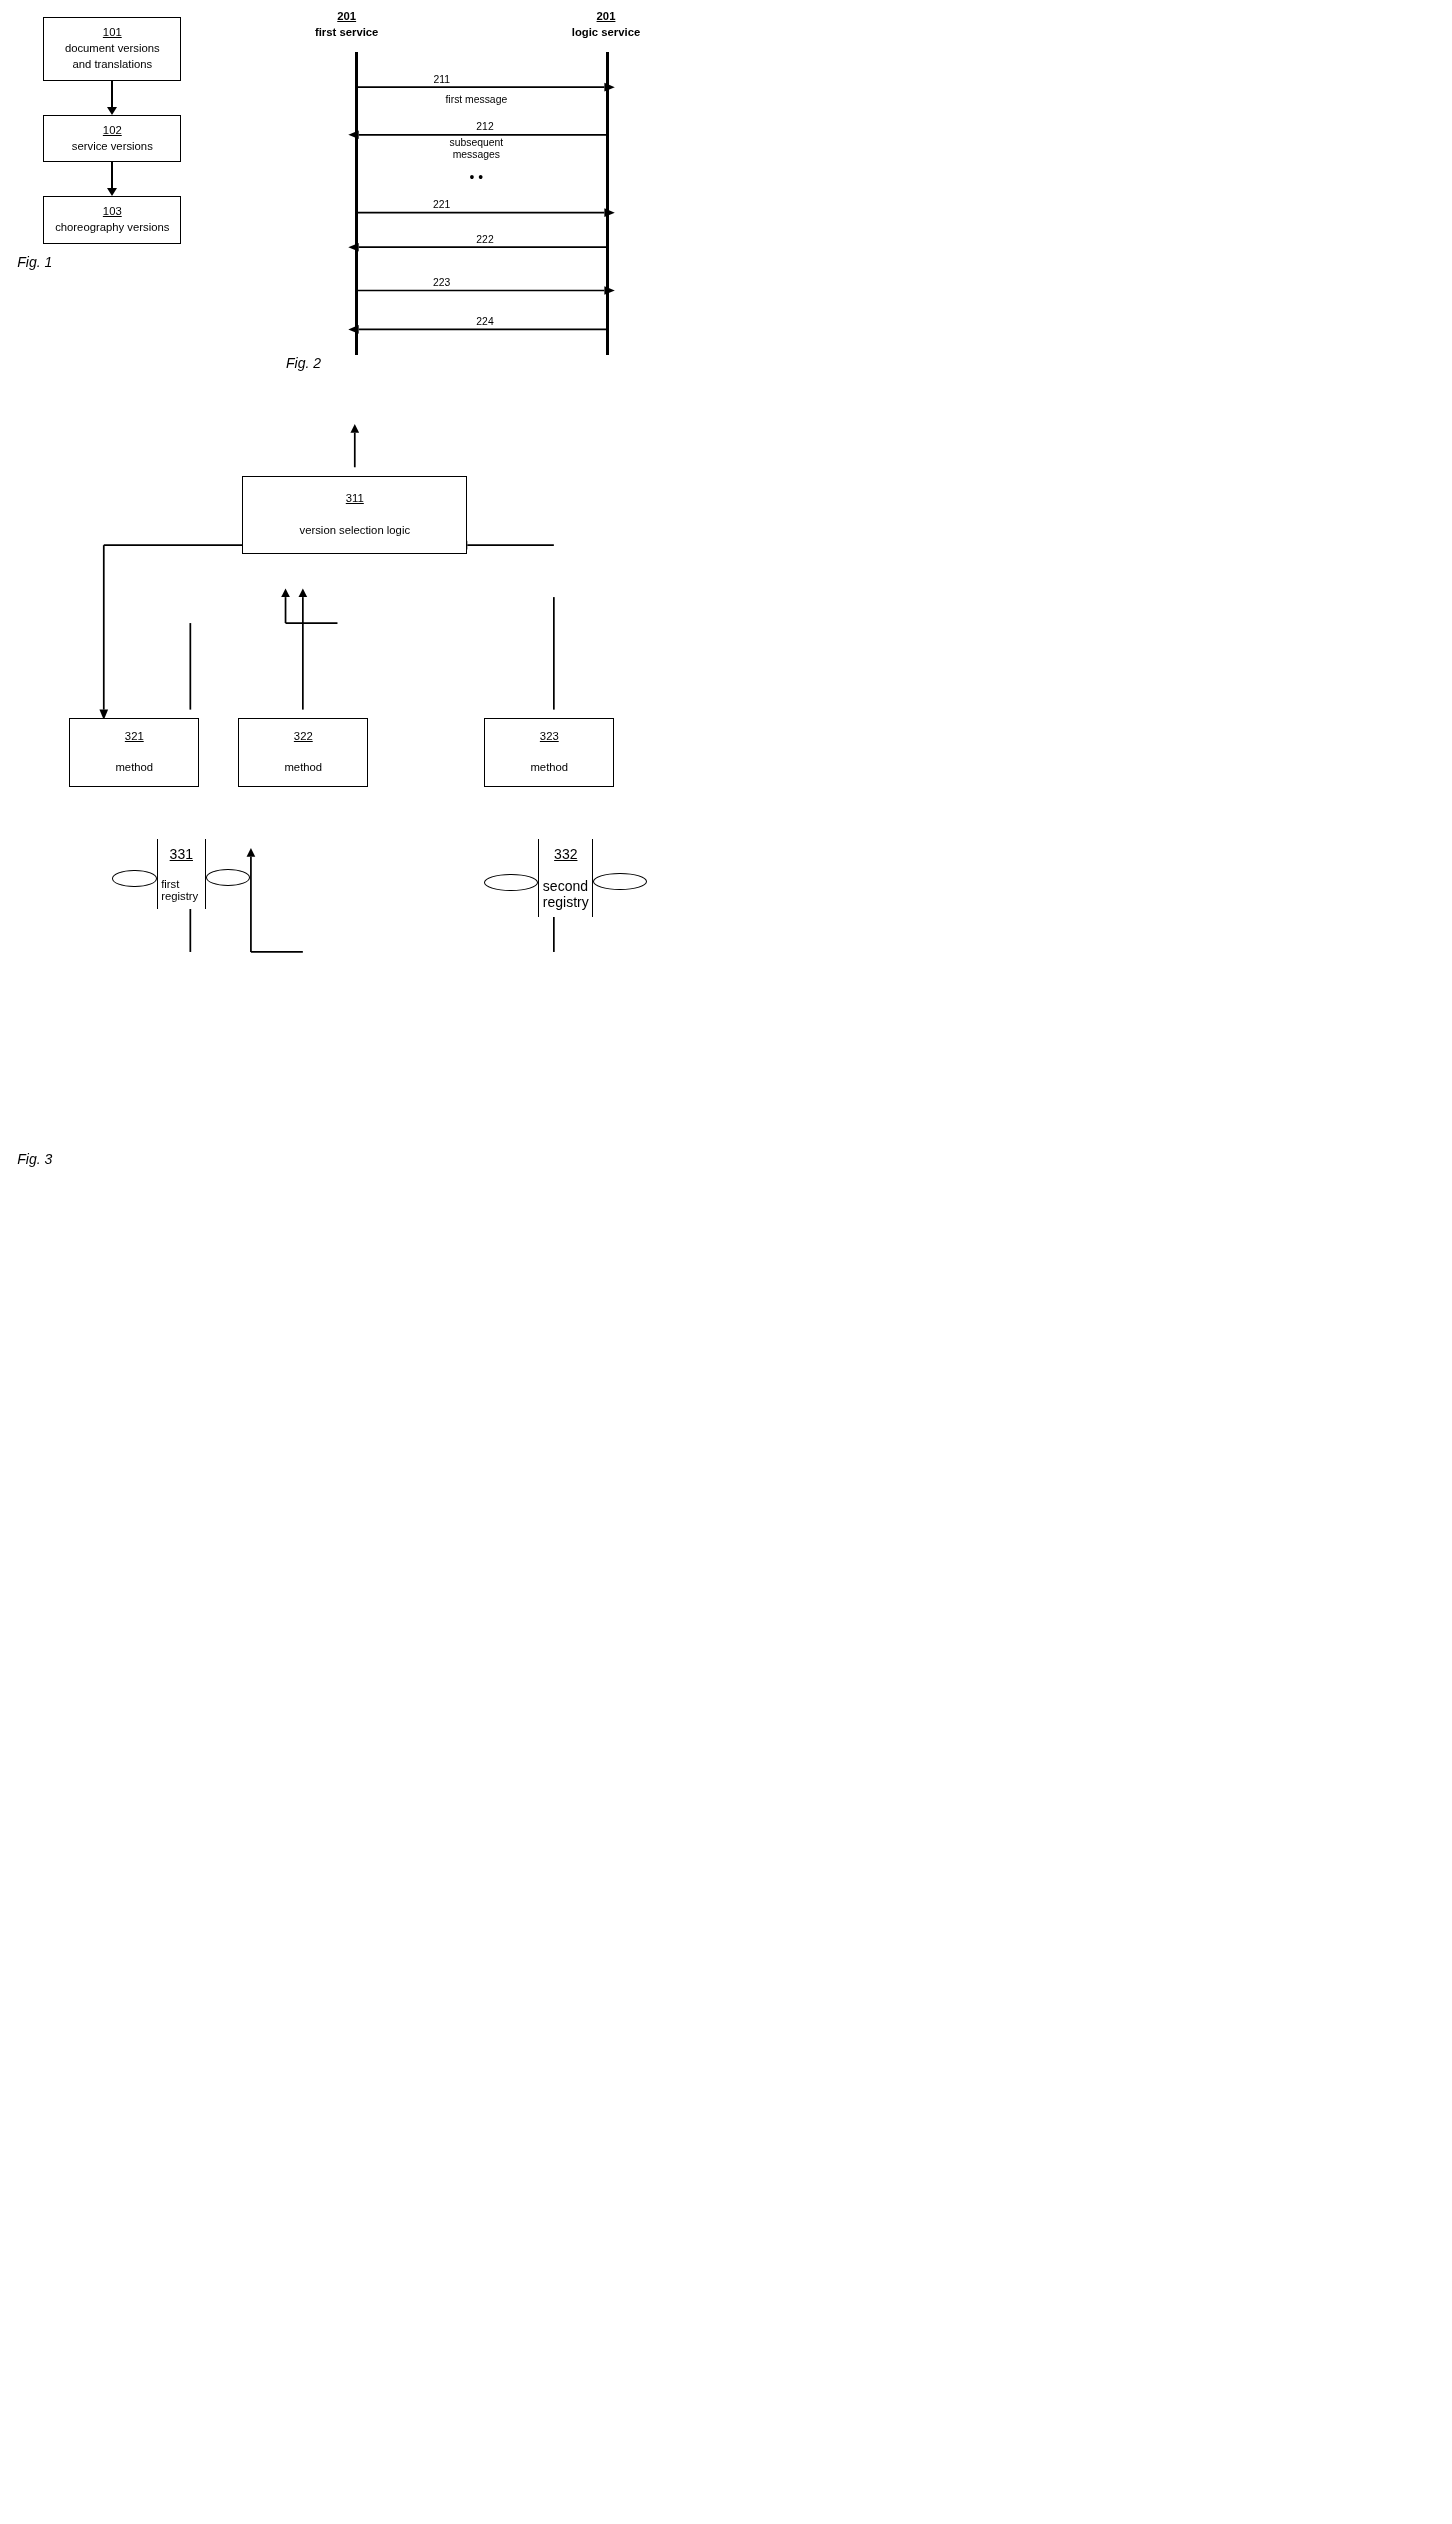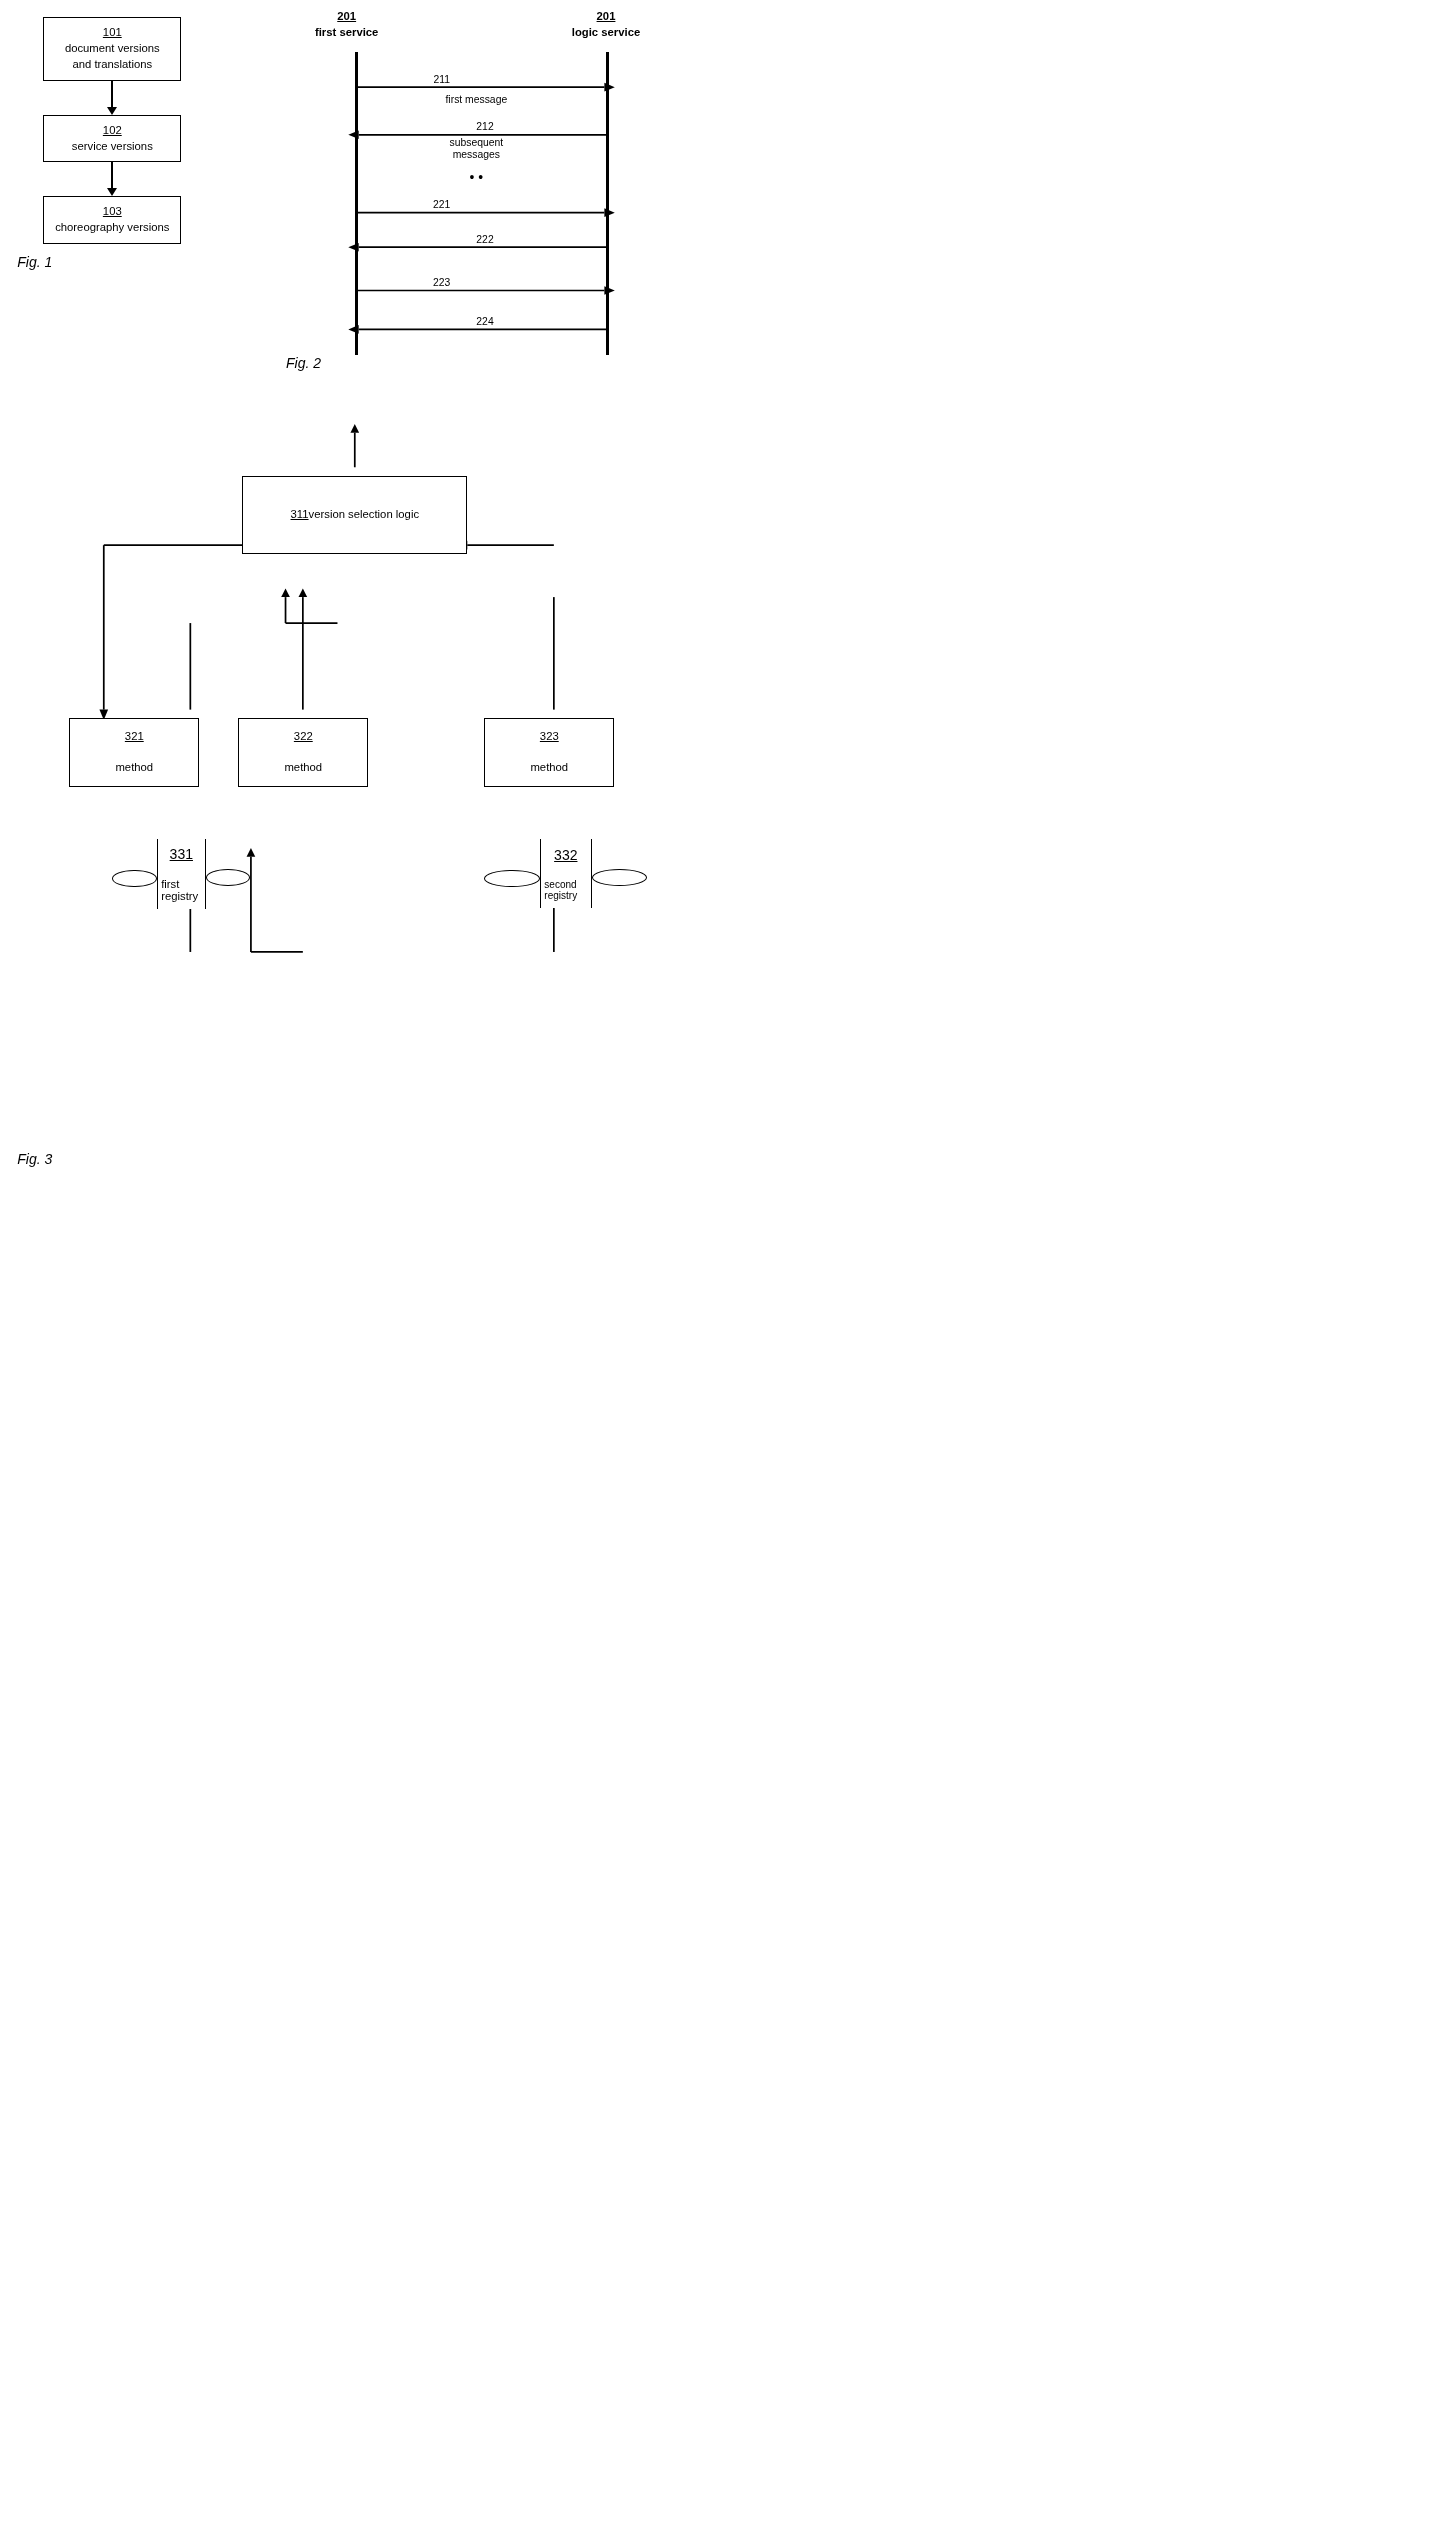--- a/index.html
+++ b/index.html
@@ -287,21 +287,21 @@
         <polygon points="195,510 200,500 205,510" fill="#000"></polygon>
 
         <line x1="270" y1="610" x2="330" y2="610" stroke="#000" stroke-width="2"></line>
         <line x1="270" y1="610" x2="270" y2="500" stroke="#000" stroke-width="2"></line>
         <polygon points="265,500 270,490 275,500" fill="#000"></polygon>
 
         <line x1="620" y1="610" x2="620" y2="510" stroke="#000" stroke-width="2"></line>
         <polygon points="615,510 620,500 625,510" fill="#000"></polygon>
       </svg>
 
-      <div class="fig3-box" style="left:225px; top:52px; width:225px; height:78px; display:flex; flex-direction:row; align-items:center; justify-content:center;">
+      <div class="fig3-box" style="left:225px; top:52px; width:225px; height:78px; display:flex; flex-direction:column; align-items:center; justify-content:center;">
         <span class="ref">311</span>
           <br>
         <span>version selection logic</span>
       </div>
 
       <div class="fig3-box" style="left:52px; top:294px; width:130px; height:69px; display:flex; flex-direction:column; align-items:center; justify-content:center;">
         <span class="ref">321</span>
           <br>
         <span>method</span>
       </div>
@@ -326,21 +326,21 @@
           <span style="font-size:11.3px;">first registry</span>
         </div>
         <div class="cylinder-bottom-ellipse"></div>
       </div>
 
       <div class="cylinder" style="position:absolute; left:467px; top:424px; width:163px;">
         <div class="cylinder-top-ellipse"></div>
         <div class="cylinder-sides" style="width:138px; min-height:69px;">
           <span class="ref">332</span>
             <br>
-          <span style="font-size:10px;">second registry</span>
+          <span style="font-size:14px;">second registry</span>
         </div>
         <div class="cylinder-bottom-ellipse"></div>
       </div>
 
     </div>
     <div class="fig-label" style="margin-top:-26px;">Fig. 3</div>
   </div>
 
 </div>
 

